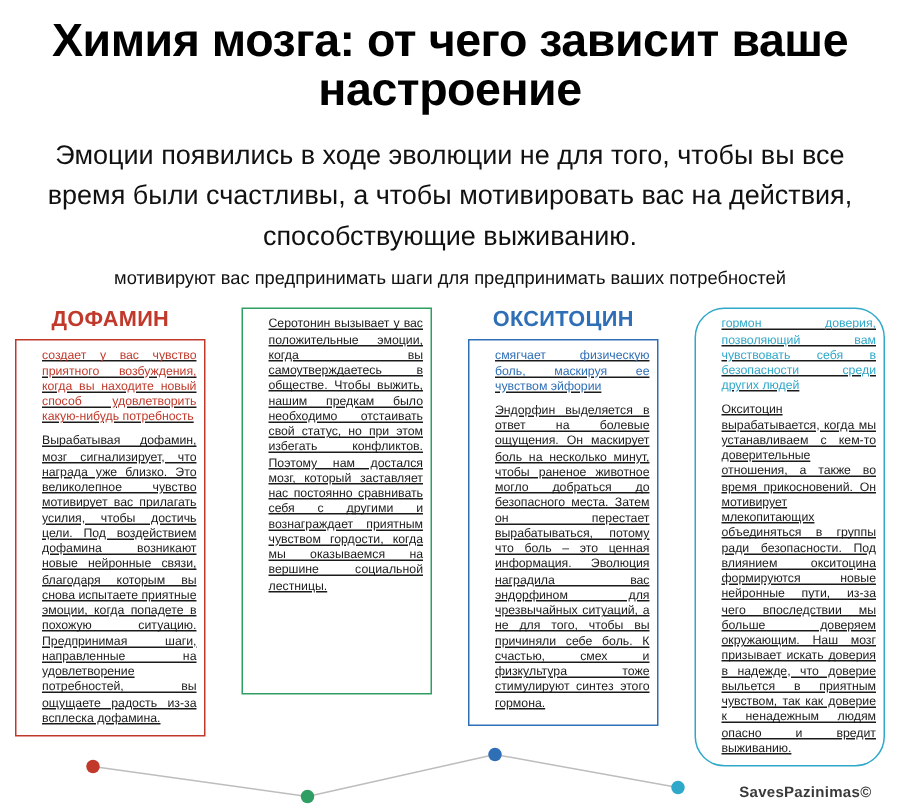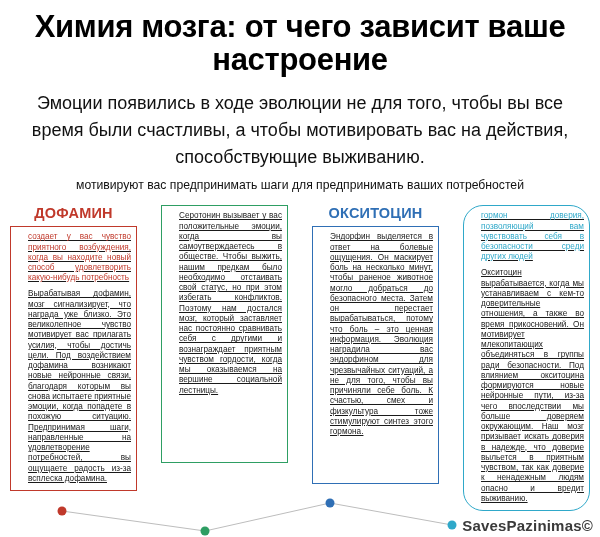--- a/index.html
+++ b/index.html
@@ -106,23 +106,23 @@
   .c-oxytocin .lead { color: #2fa8c9; }
 
   .dots {
     position: absolute;
     left: 0; right: 0; bottom: 0;
     height: 46px;
     pointer-events: none;
   }
   .watermark {
     position: absolute;
-    right: 7px;
+    right: 19px;
     bottom: 3px;
-    font-size: 15px;
+    font-size: 10px;
     font-weight: bold;
     color: #3a3a3a;
     letter-spacing: 0.2px;
   }
 </style>
 </head>
 <body>
 
 <div class="page">
 
@@ -144,20 +144,21 @@
 
     <div class="col c-serotonin">
       <div class="box">
         <p class="body-text">Серотонин вызывает у вас положительные эмоции, когда вы самоутверждаетесь в обществе. Чтобы выжить, нашим предкам было необходимо отстаивать свой статус, но при этом избегать конфликтов. Поэтому нам достался мозг, который заставляет нас постоянно сравнивать себя с другими и вознаграждает приятным чувством гордости, когда мы оказываемся на вершине социальной лестницы.</p>
       </div>
     </div>
 
     <div class="col c-endorphin">
       <div class="col-title">ОКСИТОЦИН</div>
       <div class="box">
+        <p class="lead">смягчает физическую боль, маскируя ее чувством эйфории</p>
         <p class="body-text">Эндорфин выделяется в ответ на болевые ощущения. Он маскирует боль на несколько минут, чтобы раненое животное могло добраться до безопасного места. Затем он перестает вырабатываться, потому что боль – это ценная информация. Эволюция наградила вас эндорфином для чрезвычайных ситуаций, а не для того, чтобы вы причиняли себе боль. К счастью, смех и физкультура тоже стимулируют синтез этого гормона.</p>
       </div>
     </div>
 
     <div class="col c-oxytocin">
       <div class="box">
         <p class="lead">гормон доверия, позволяющий вам чувствовать себя в безопасности среди других людей</p>
         <p class="body-text">Окситоцин вырабатывается, когда мы устанавливаем с кем-то доверительные отношения, а также во время прикосновений. Он мотивирует млекопитающих объединяться в группы ради безопасности. Под влиянием окситоцина формируются новые нейронные пути, из-за чего впоследствии мы больше доверяем окружающим. Наш мозг призывает искать доверия в надежде, что доверие выльется в приятным чувством, так как доверие к ненадежным людям опасно и вредит выживанию.</p>
       </div>
     </div>

